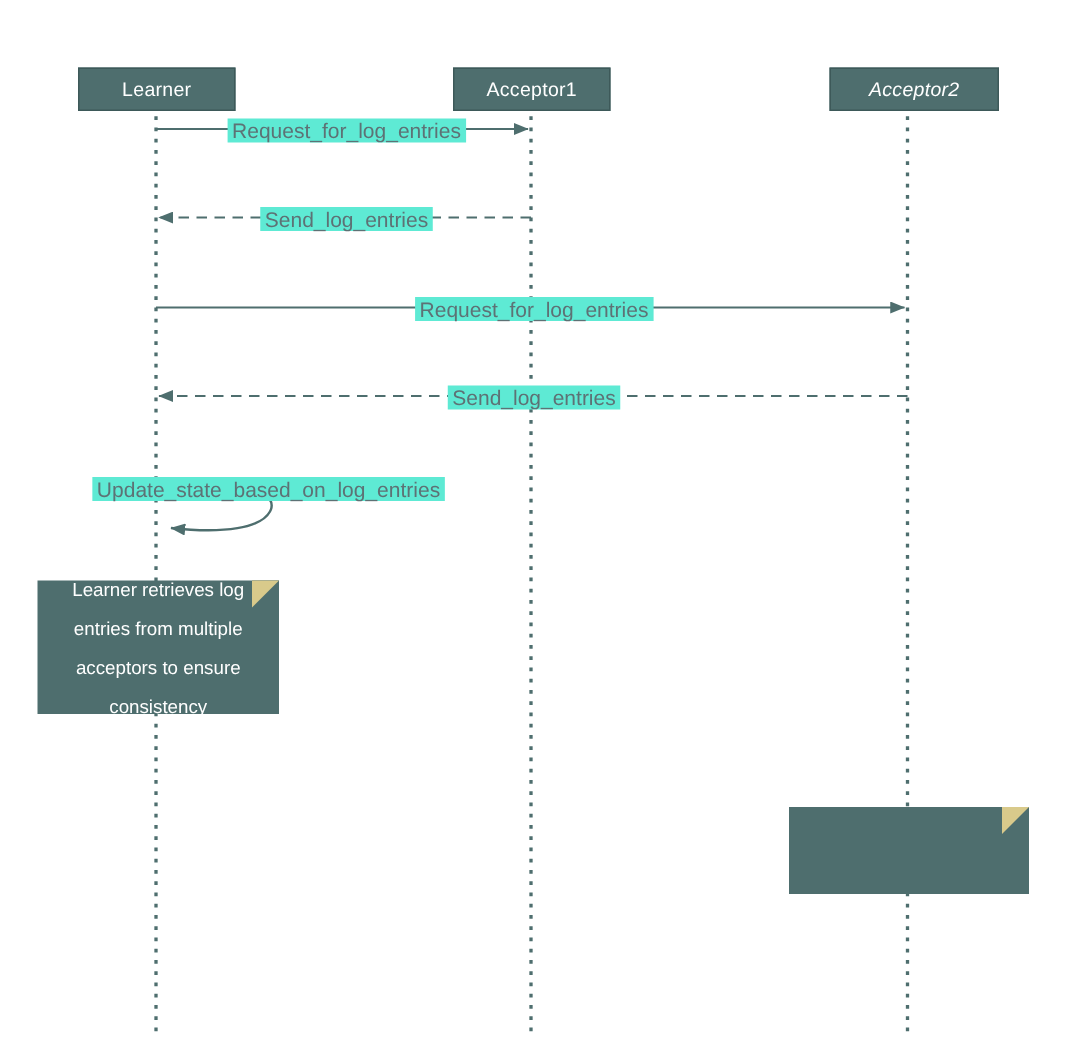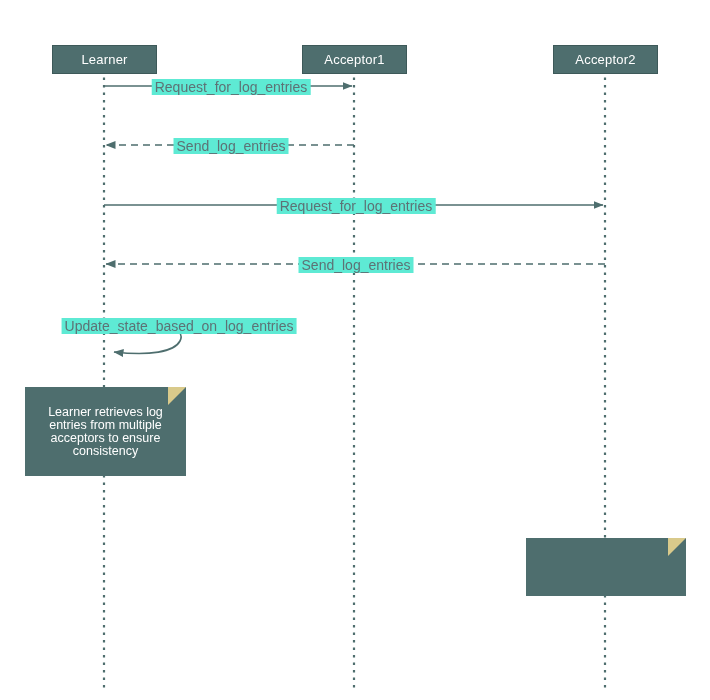--- a/index.html
+++ b/index.html
@@ -49,21 +49,21 @@
     transform: translateX(-50%);
   }
 
   
   .note {
     position: absolute;
     box-sizing: border-box;
     background: #4e6e6e;
     color: #ffffff;
     font-size: 12.5px;
-    line-height: 13px;
+    line-height: 26px;
     text-align: center;
     display: flex;
     align-items: center;
     justify-content: center;
     padding: 6px 8px;
   }
   .note-text { display: block; }
   .note-fold {
     position: absolute;
     top: 0;
@@ -106,21 +106,21 @@
     <path d="M 106,328 C 168,316 186,330 180,341 C 174,352 150,356 114,352" fill="none" stroke="#4e6e6e" stroke-width="1.6" marker-end="url(#arrow-solid-left)"></path>
   </g>
 </svg>
 
 <div class="participant" style="left:52px; top:26px; width:105px; height:29px;">
   <span>Learner</span>
 </div>
 <div class="participant" style="left:302px; top:26px; width:105px; height:29px;">
   <span>Acceptor1</span>
 </div>
-<div class="participant" style="left:553px; top:26px; width:105px; height:29px;">
+<div class="participant" style="left:553px; top:26px; width:113px; height:29px;font-style:italic;">
   <span>Acceptor2</span>
 </div>
 
 <div class="msg-label" style="left:231px; top:79px;">Request_for_log_entries</div>
 <div class="msg-label" style="left:231px; top:138px;">Send_log_entries</div>
 <div class="msg-label" style="left:356px; top:198px;">Request_for_log_entries</div>
 <div class="msg-label" style="left:356px; top:257px;">Send_log_entries</div>
 <div class="msg-label" style="left:179px; top:318px;">Update_state_based_on_log_entries</div>
 
 <div class="note" style="left:25px; top:387px; width:161px; height:89px;">

